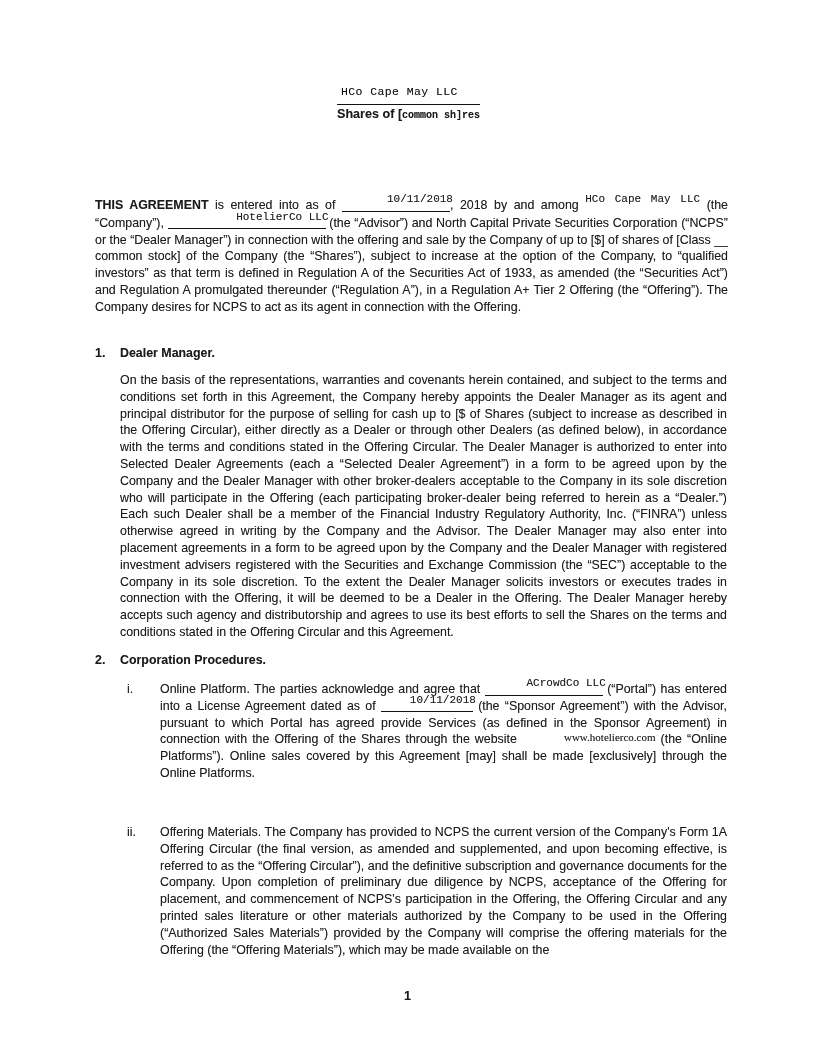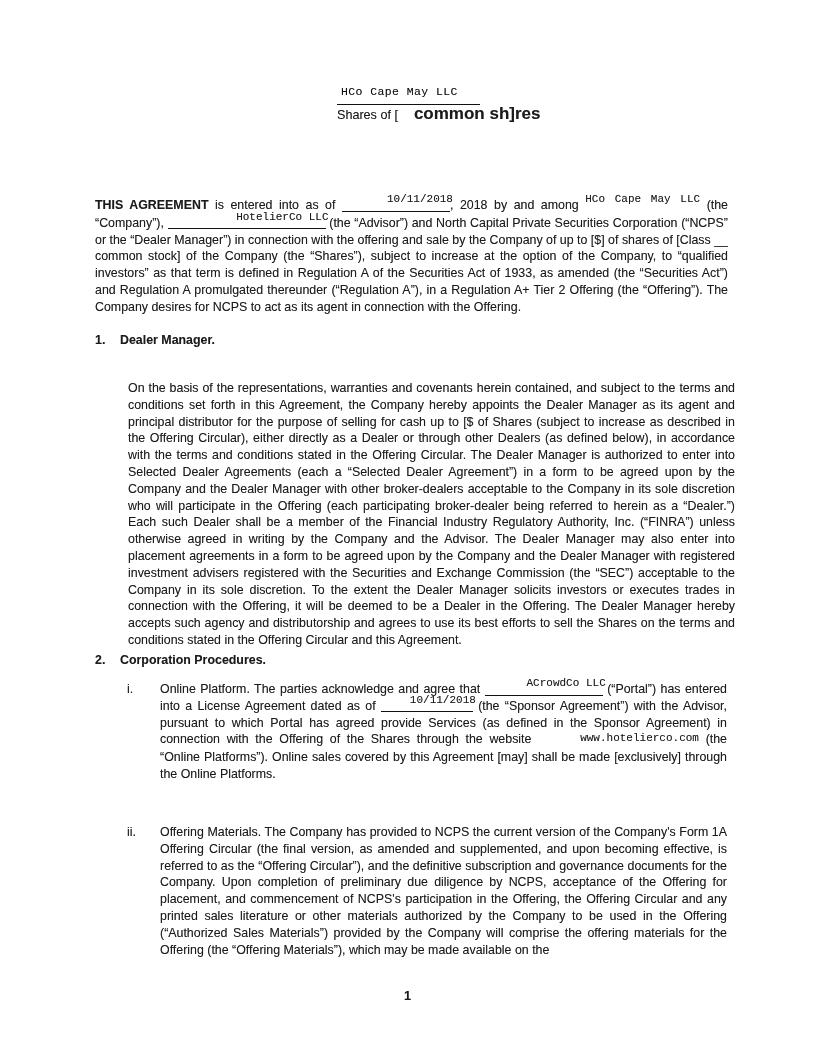--- a/index.html
+++ b/index.html
@@ -4,53 +4,53 @@
 <style>
   html,body{margin:0;padding:0;background:#ffffff;}
   body{width:815px;height:1055px;overflow:hidden;}
   .page{
     position:relative;width:668px;height:1055px;background:#fff;
     font-family:"Liberation Sans",sans-serif;
     font-size:12.4px;line-height:16.8px;color:#1b1b1b;
     text-shadow:0 0 0.6px rgba(0,0,0,0.35);
   }
   .just{text-align:justify;}
-  .b{font-weight:normal;}
+  .b{font-weight:bold;}
   
   .run-n{}
   .run-b{font-weight:bold;}
   .run-u{text-underline-offset:2px;}
-  .run-tw{font-family:Liberation Mono, monospace;font-size:11px;position:relative;top:-2px;white-space:nowrap;margin-left:42px;}
+  .run-tw{font-family:Liberation Serif, serif;font-size:11px;position:relative;top:-2px;white-space:nowrap;margin-left:42px;}
   .run-twraise{font-family:"Liberation Mono",monospace;font-size:11px;position:relative;top:-7px;white-space:nowrap;}
   .run-fill{
     display:inline-block;height:0.85em;line-height:0;
     border-bottom:1.2px solid #111;vertical-align:baseline;
     text-align:right;
   }
   .run-fill .fill-text{
     font-family:"Liberation Mono",monospace;font-size:11px;
     position:relative;top:-0.62em;left:3px;white-space:nowrap;line-height:normal;
   }
   
   .doc-header{position:absolute;top:84px;left:337px;width:190px;}
   .fill-name{font-family:"Liberation Mono",monospace;font-size:11.5px;letter-spacing:0.4px;padding-left:4px;color:#111;}
   .header-rule{width:143px;border-top:1.6px solid #111;margin-top:3px;}
   .shares-line{margin-top:1px;font-weight:bold;font-size:12.6px;white-space:nowrap;}
-  .shares-line .tw-part{font-family:Liberation Sans, sans-serif;font-size:17px;font-weight:bold;margin-left:16px;}
+  .shares-line .tw-part{font-family:Liberation Mono, monospace;font-size:10px;font-weight:bold;}
   .title{
     position:absolute;top:136px;left:95px;width:633px;margin:0;
     text-align:center;font-size:13.6px;font-weight:bold;letter-spacing:0.4px;
   }
   .opening{position:absolute;top:197px;left:95px;width:633px;margin:0;}
   .sec-head{position:absolute;left:95px;white-space:nowrap;}
-  .sec-head-1{top:332px;}
+  .sec-head-1{top:345px;}
   .sec-head-2{top:652px;}
   .sec-num{display:inline-block;width:25px;font-weight:bold;}
   .sec-title{font-weight:bold;}
-  .sec-body{position:absolute;top:372px;left:120px;width:607px;margin:8px;}
+  .sec-body{position:absolute;top:372px;left:120px;width:607px;margin:0;}
   .sub-item{position:absolute;left:127px;width:600px;}
   .item-i{top:681px;}
   .item-ii{top:824px;}
   .item-num{display:inline-block;width:33px;vertical-align:top;}
   .item-body{display:inline-block;width:567px;margin:0;text-align:justify;}
   .page-number{position:absolute;top:988px;left:0;width:815px;text-align:center;font-size:12.6px;font-weight:bold;}
 </style>
 </head>
 <body>
 

